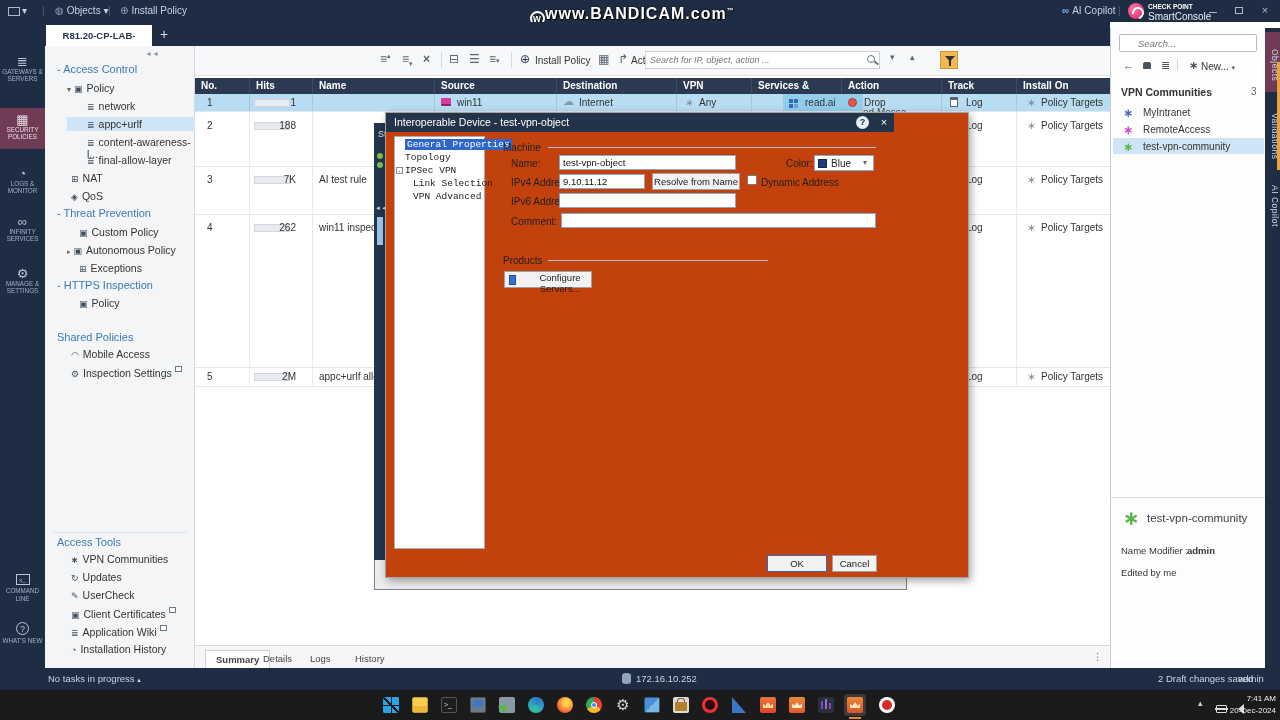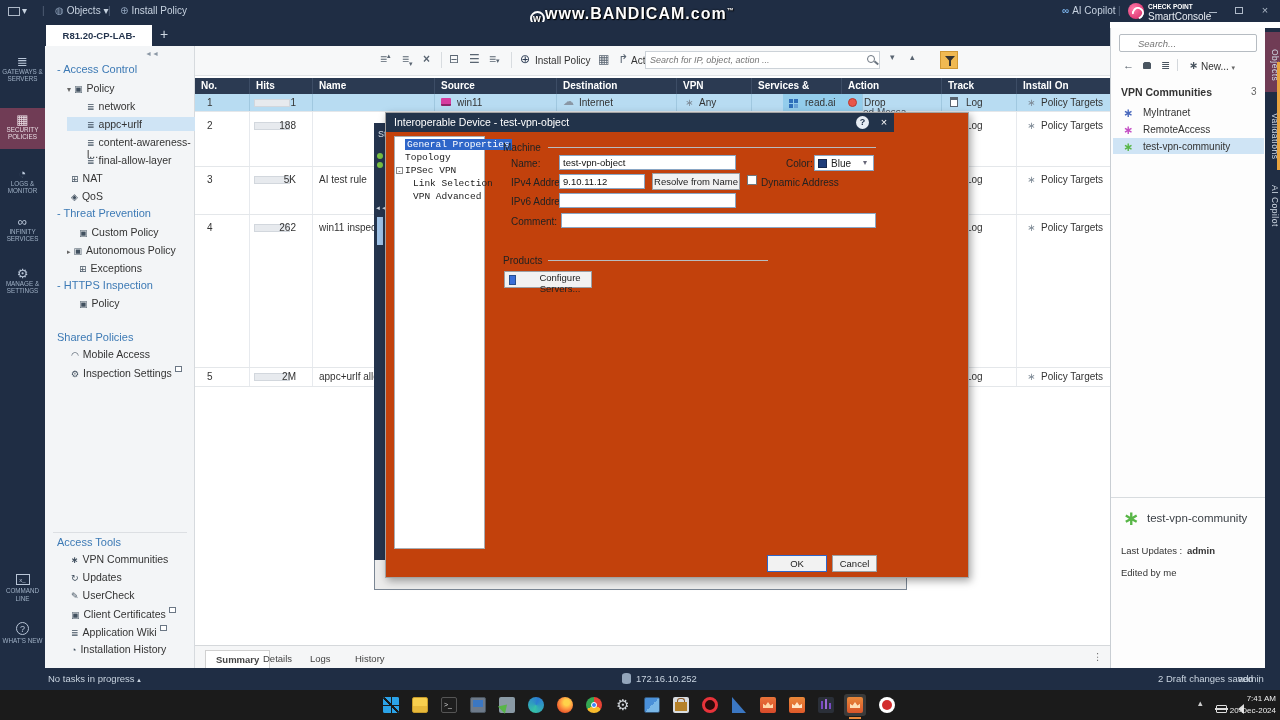--- a/index.html
+++ b/index.html
@@ -319,21 +319,21 @@
         <span class="celltxt" style="left:24px;top:8px;">Policy Targets</span>
       </span>
   </div>
 
   <div class="row" style="top:121px;height:48px;">
     <span class="cell" style="left:0;width:55px;">
         <span class="celltxt" style="left:12px;top:7px;">3</span>
       </span>
     <span class="cell" style="left:55px;width:63px;">
         <span class="hitbar" style="top:9px;"><span class="hitfill" style="width: 22%;"></span></span>
-        <span class="hitnum" style="top:7px;">5K</span>
+        <span class="hitnum" style="top:7px;">7K</span>
       </span>
     <span class="cell" style="left:118px;width:122px;">
         <span class="celltxt" style="left:6px;top:7px;">AI test rule</span>
       </span>
     <span class="cell" style="left:240px;width:122px;"></span>
       <span class="cell" style="left:362px;width:120px;"></span>
       <span class="cell" style="left:482px;width:75px;"></span>
       <span class="cell" style="left:557px;width:90px;"></span>
     <span class="cell" style="left:647px;width:100px;">
         <span class="frag" style="left:55px;top:18px;">Policy</span>
@@ -491,21 +491,21 @@
       <span class="t" style="left:30px;top:1px;">RemoteAccess</span>
     </div>
   <div class="rp-item rp-sel" style="top:110px;">
       <span class="rp-ico vstar" style="left:10px;top:1px;color:#58b647;">∗</span>
       <span class="t" style="left:30px;top:1px;">test-vpn-community</span>
     </div>
 
   <div style="position:absolute;left:0;top:469px;width:155px;border-top:1px solid #d8dcdf;"></div>
   <span class="t" style="left:12px;top:478px;font-size:20px;font-weight:bold;color:#58b647;">∗</span>
   <span class="t" style="left:36px;top:484px;font-size:11.5px;color:#3a3f45;">test-vpn-community</span>
-  <span class="t" style="left:10px;top:517px;font-size:9.5px;">Last Updates :</span>
+  <span class="t" style="left:10px;top:517px;font-size:9.5px;">Name Modifier :</span>
   <span class="t" style="left:76px;top:517px;font-size:9.5px;font-weight:bold;">admin</span>
   <span class="t" style="left:10px;top:539px;font-size:9.5px;">Edited by me</span>
 </div>
 
 <div class="abs" id="sidetabs">
   <div class="vtab vtab-active" style="top:4px;height:60px;padding-top:6px;">Objects</div>
   <div class="vtab" style="top:70px;height:70px;padding-top:6px;">Validations</div>
   <div class="vtab" style="top:142px;height:66px;padding-top:6px;">AI Copilot</div>
   <span id="orangebar"></span>
 </div>

